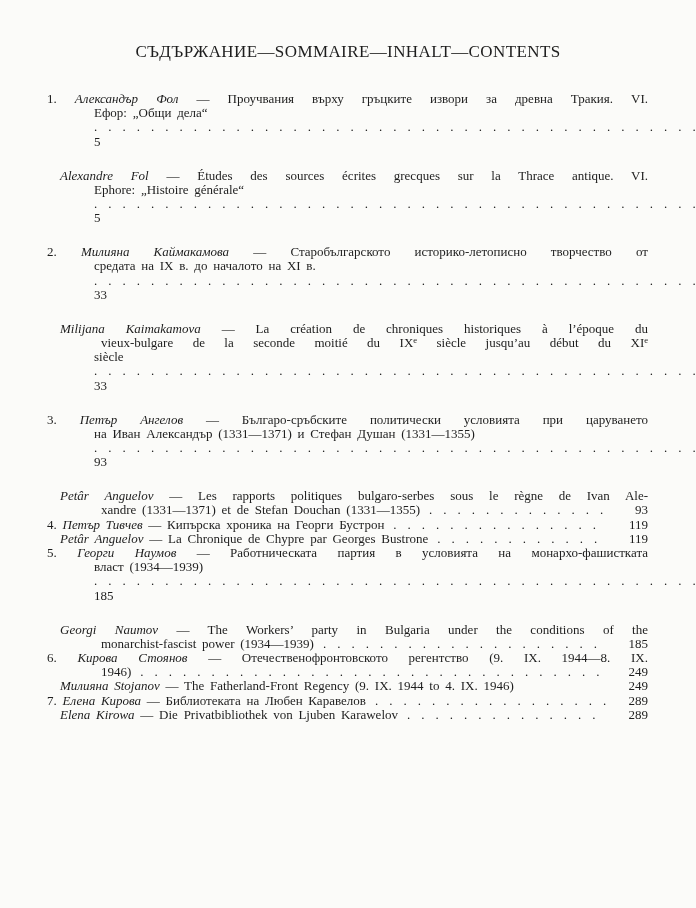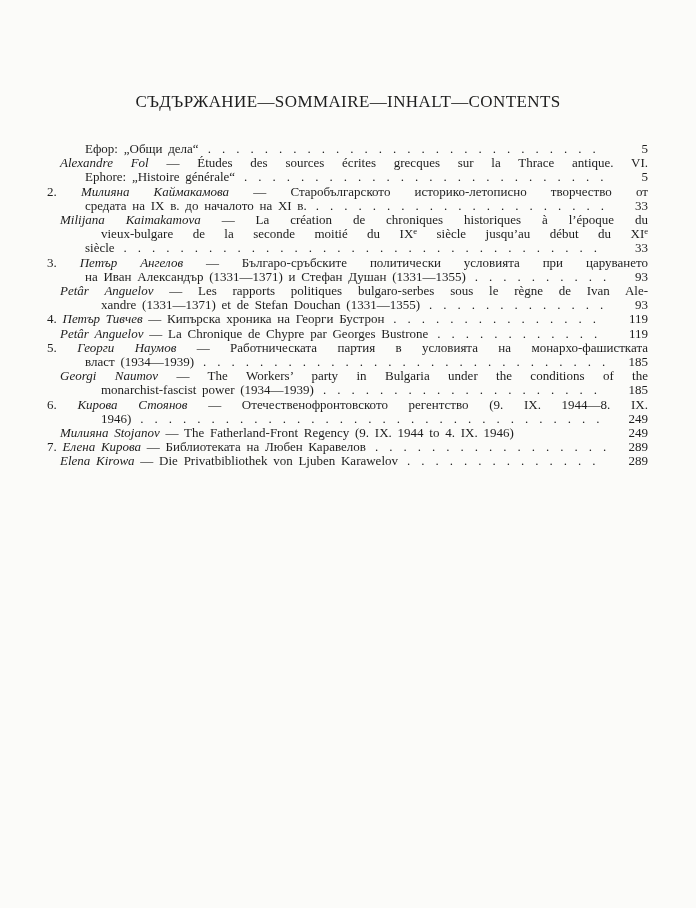--- a/index.html
+++ b/index.html
@@ -11,21 +11,21 @@
   .page {
     position: relative;
     width: 696px;
     height: 908px;
     margin: 0 auto;
     background: #fbfbf9;
     color: #1d1d1d;
     overflow: hidden;
   }
   .title {
-    padding-top: 92px;
+    padding-top: 42px;
     text-align: center;
     font-size: 17px;
     letter-spacing: 0.4px;
     white-space: nowrap;
   }
   .toc {
     margin: 30px 48px 0 47px; 
   }
   .entry { display: block; }
   .line {
@@ -55,36 +55,37 @@
     white-space: nowrap;
     letter-spacing: 11px;
     margin: 0 8px 0 9px;
     min-width: 0;
   }
   .line.haspage .pg {
     flex: 0 0 34px;
     text-align: right;
   }
   .line.auth { padding-left: 13px; }
-  .line.cont.lvl1 { padding-left: 38px; }
+  .line.cont.lvl1 { padding-left: 38px; flex-direction: column; }
   .line.cont.lvl2 { padding-left: 54px; }
   .it { font-style: italic; }
   sup {
     font-size: 8.5px;
     line-height: 0;
     vertical-align: 4px;
   }
 </style>
 </head>
 <body>
 
 <div class="page">
   <div class="title">СЪДЪРЖАНИЕ—SOMMAIRE—INHALT—CONTENTS</div>
   <div class="toc">
       <div class="entry">
+        <div class="line num full"><span class="txt"><span class="num">1. </span><span class="it">Александър Фол</span><span> — Проучвания върху гръцките извори за древна Тракия. VI.</span></span></div>
         <div class="line cont lvl1 haspage">
           <span class="txt"><span>Ефор: „Общи дела“</span></span>
           <span class="leader">............................................................</span>
           <span class="pg">5</span>
         </div>
         <div class="line auth full"><span class="txt"><span class="it">Alexandre Fol</span><span> — Études des sources écrites grecques sur la Thrace antique. VI.</span></span></div>
         <div class="line cont lvl1 haspage">
           <span class="txt"><span>Ephore: „Histoire générale“</span></span>
           <span class="leader">............................................................</span>
           <span class="pg">5</span>

